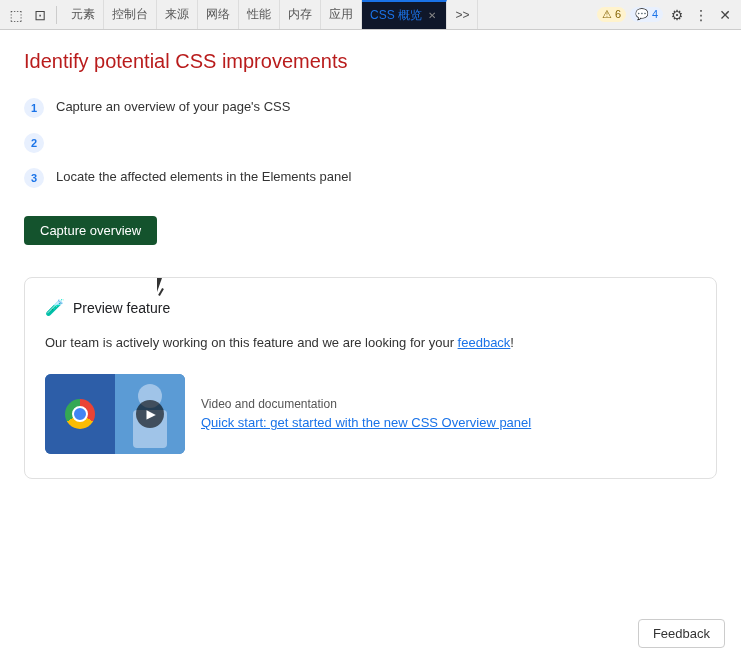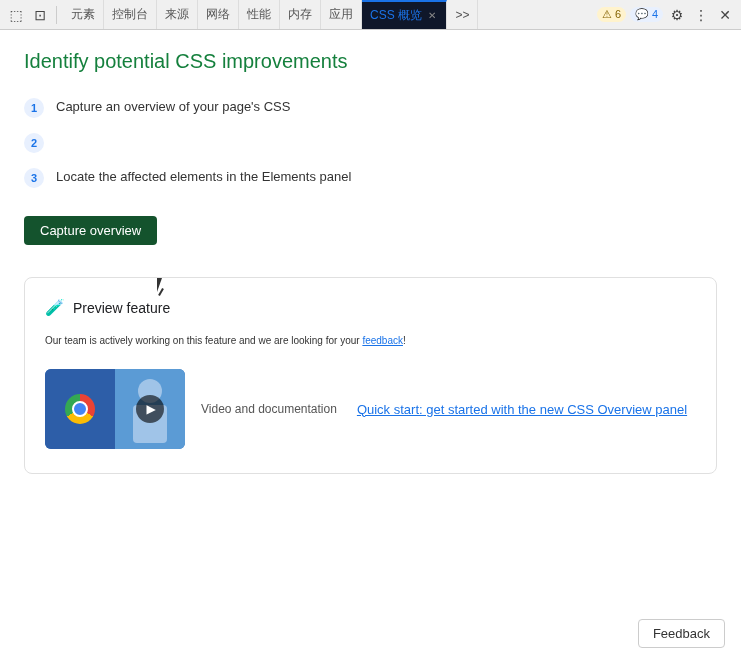--- a/index.html
+++ b/index.html
@@ -101,21 +101,21 @@
       width: 741px;
       height: 638px;
       position: relative;
       overflow-y: auto;
       padding: 20px 24px;
     }
 
     .page-title {
       font-size: 20px;
       font-weight: 500;
-      color: #15803d;
+      color: #b91c1c;
       margin-bottom: 24px;
     }
 
     .steps-list {
       list-style: none;
       margin-bottom: 28px;
       display: flex;
       flex-direction: column;
       gap: 14px;
     }
@@ -173,21 +173,21 @@
     .beaker-icon {
       color: #1a73e8;
       font-size: 16px;
     }
     .preview-title {
       font-size: 14px;
       font-weight: 400;
       color: #202124;
     }
     .preview-desc {
-      font-size: 10px;
+      font-size: 13px;
       color: #333;
       line-height: 1.6;
       margin-bottom: 20px;
     }
     .preview-desc a {
       color: #1a73e8;
       text-decoration: underline;
     }
 
     .video-section {
@@ -257,21 +257,22 @@
       justify-content: center;
     }
     .play-icon {
       color: white;
       font-size: 12px;
       margin-left: 2px;
     }
 
     .video-info {
       display: flex;
-      gap: 20px;
+      flex-direction: column;
+      gap: 4px;
     }
     .video-label {
       font-size: 12px;
       color: #555;
     }
     .video-link {
       color: #1a73e8;
       font-size: 13px;
       cursor: pointer;
     }

